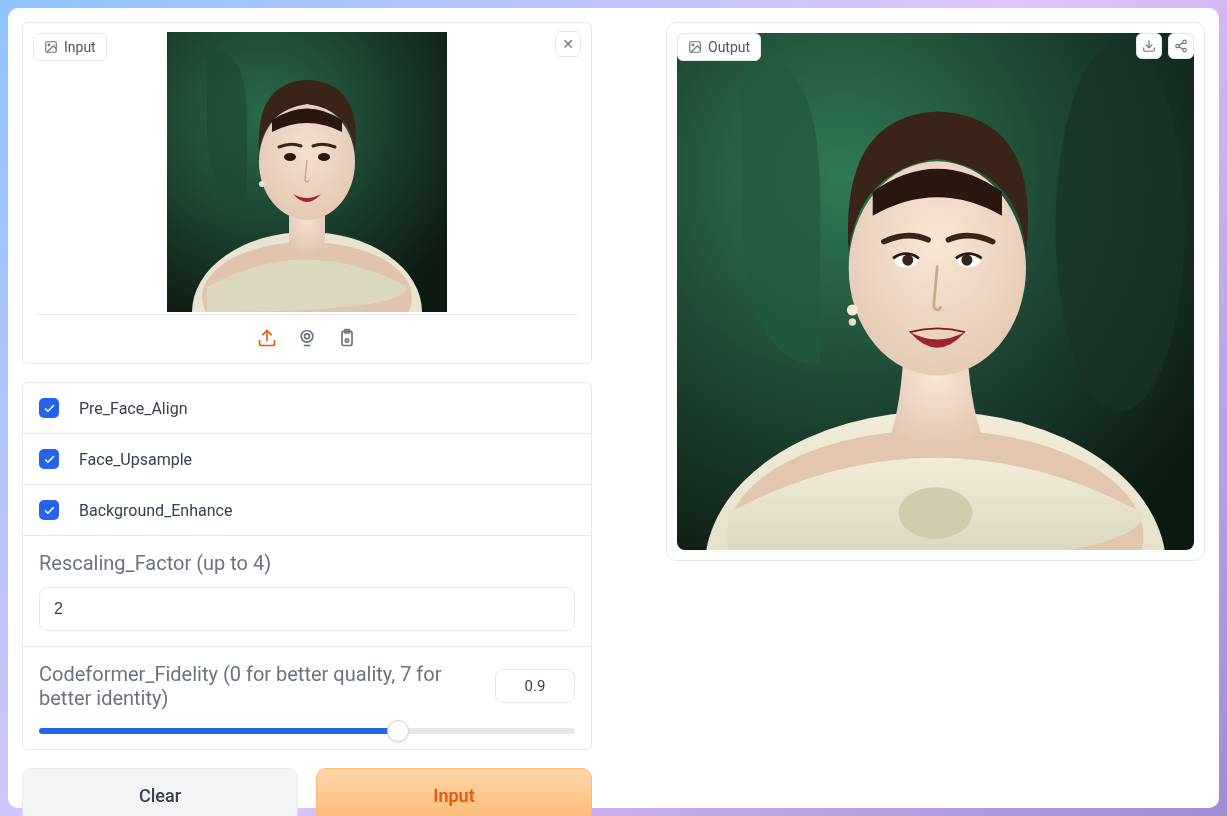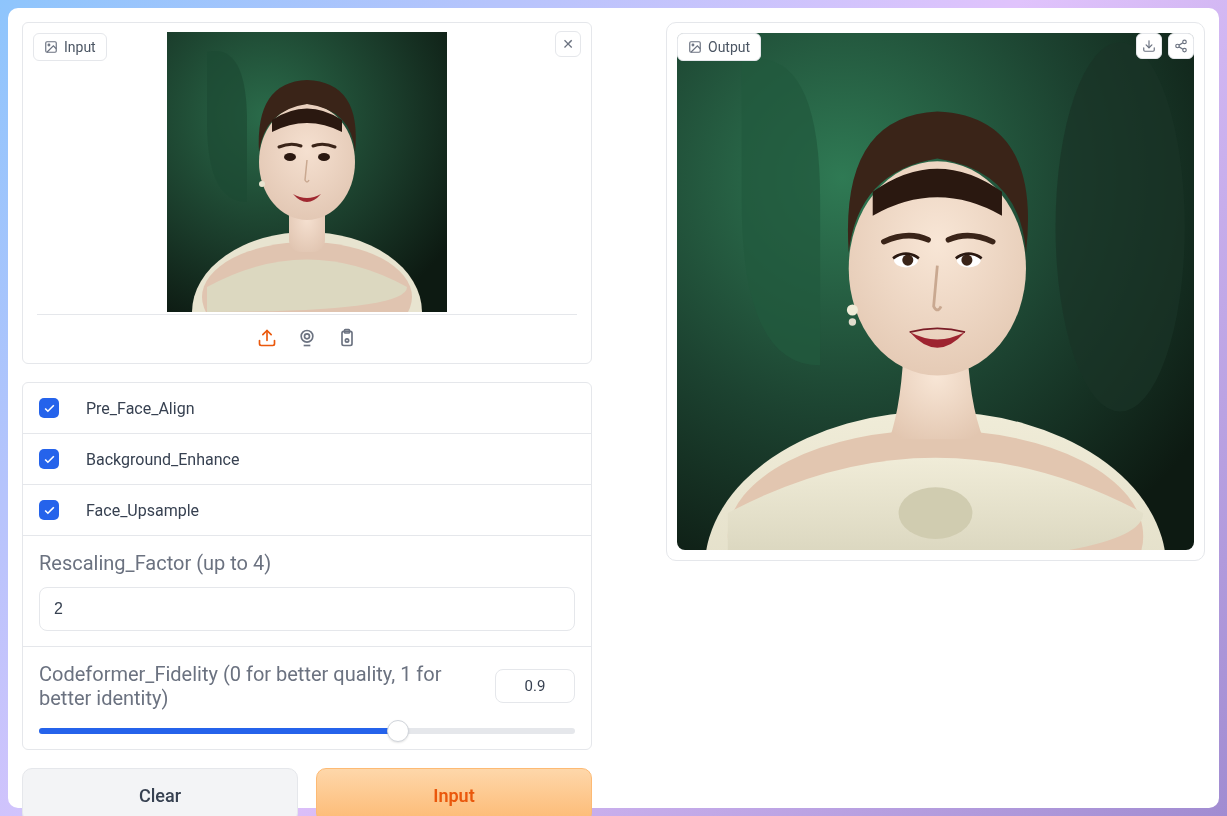--- a/index.html
+++ b/index.html
@@ -86,21 +86,21 @@
     width: 22px; height: 22px;
     display:flex; align-items:center; justify-content:center;
     cursor:pointer;
   }
   .upload-row svg { width: 20px; height: 20px; }
   
   .controls-panel { }
   .control-row {
     display: flex;
     align-items: center;
-    gap: 27px;
+    gap: 20px;
     padding: 15px 16px;
     border-bottom: 1px solid #e5e7eb;
     font-size: 16px;
     color: #374151;
   }
   .control-row:last-child { border-bottom: none; }
   .checkbox {
     width: 20px; height: 20px;
     border-radius: 5px;
     background: #2563eb;
@@ -298,37 +298,37 @@
             </svg>
         </div>
         <span>Pre_Face_Align</span>
       </div>
       <div class="control-row">
         <div class="checkbox">
           <svg viewBox="0 0 24 24" fill="none">
               <polyline points="20 6 9 17 4 12"></polyline>
             </svg>
         </div>
-        <span>Background_Enhance</span>
+        <span>Face_Upsample</span>
       </div>
       <div class="control-row">
         <div class="checkbox">
           <svg viewBox="0 0 24 24" fill="none">
               <polyline points="20 6 9 17 4 12"></polyline>
             </svg>
         </div>
-        <span>Face_Upsample</span>
+        <span>Background_Enhance</span>
       </div>
       <div class="control-row col-row">
         <span class="field-label">Rescaling_Factor (up to 4)</span>
         <input class="text-input" type="text" value="2" style="">
       </div>
       <div class="control-row col-row">
         <div class="slider-head">
-          <span class="field-label" style="flex:1">Codeformer_Fidelity (0 for better quality, 1 for better identity)</span>
+          <span class="field-label" style="flex:1">Codeformer_Fidelity (0 for better quality, 7 for better identity)</span>
           <div class="slider-value">0.9</div>
         </div>
         <div class="slider-track">
           <div class="slider-fill" id="slider-fill" style="width: 67%;"></div>
           <div class="slider-thumb" id="slider-thumb" style="left: 67%;"></div>
         </div>
       </div>
     </div>
 
     <div class="buttons-row">

